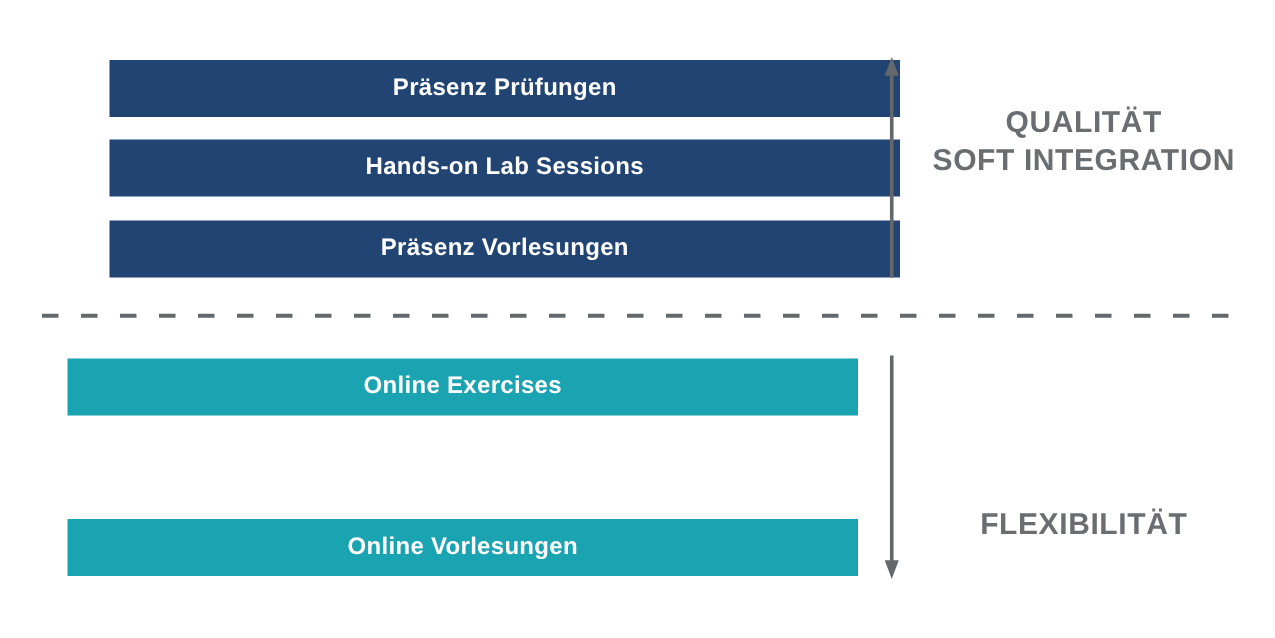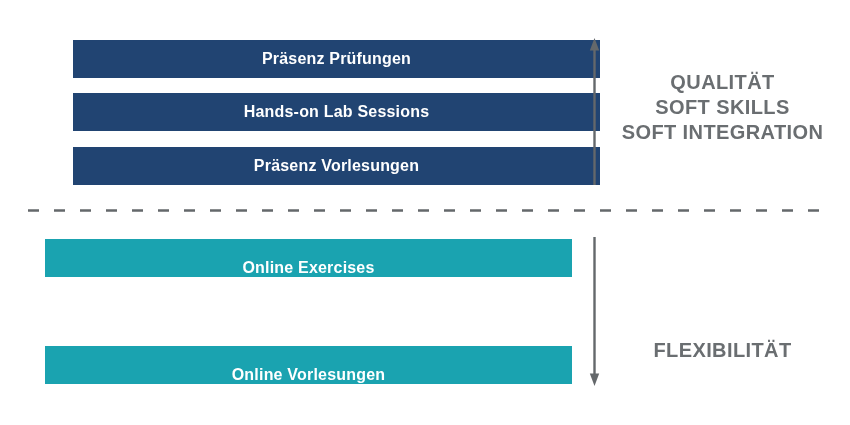--- a/index.html
+++ b/index.html
@@ -23,21 +23,21 @@
   .bar{
     position:absolute;
     left:45px;
     width:527px;
     height:38px;
     display:flex;
     align-items:center;
     justify-content:center;
   }
   .bar.navy{background:var(--navy);margin-left:28px;}
-  .bar.teal{background:var(--teal);align-items:flex-end;}
+  .bar.teal{background:var(--teal);}
   .bar-label{
     color:var(--bar-text);
     font-size:16px;
     font-weight:bold;
     letter-spacing:0.2px;
     white-space:nowrap;
   }
   .side-label{
     position:absolute;
     left:620px;
@@ -94,18 +94,17 @@
     </g>
 
     <g>
       <line class="arrow-line" x1="594.5" y1="237" x2="594.5" y2="374"></line>
       <polygon class="arrow-head" points="594.5,386 589.8,373.5 599.2,373.5"></polygon>
     </g>
   </svg>
 
   <div class="side-label quality">
     <div>QUALITÄT</div>
-    <div>SOFT SKILLS</div>
     <div>SOFT INTEGRATION</div>
   </div>
   <div class="side-label flexibility">FLEXIBILITÄT</div>
 
 </div>
 
 </body></html>

